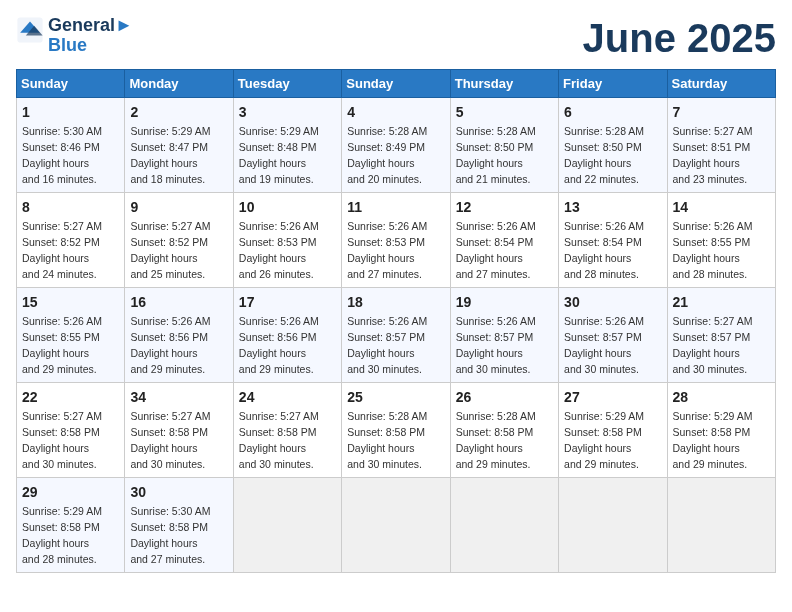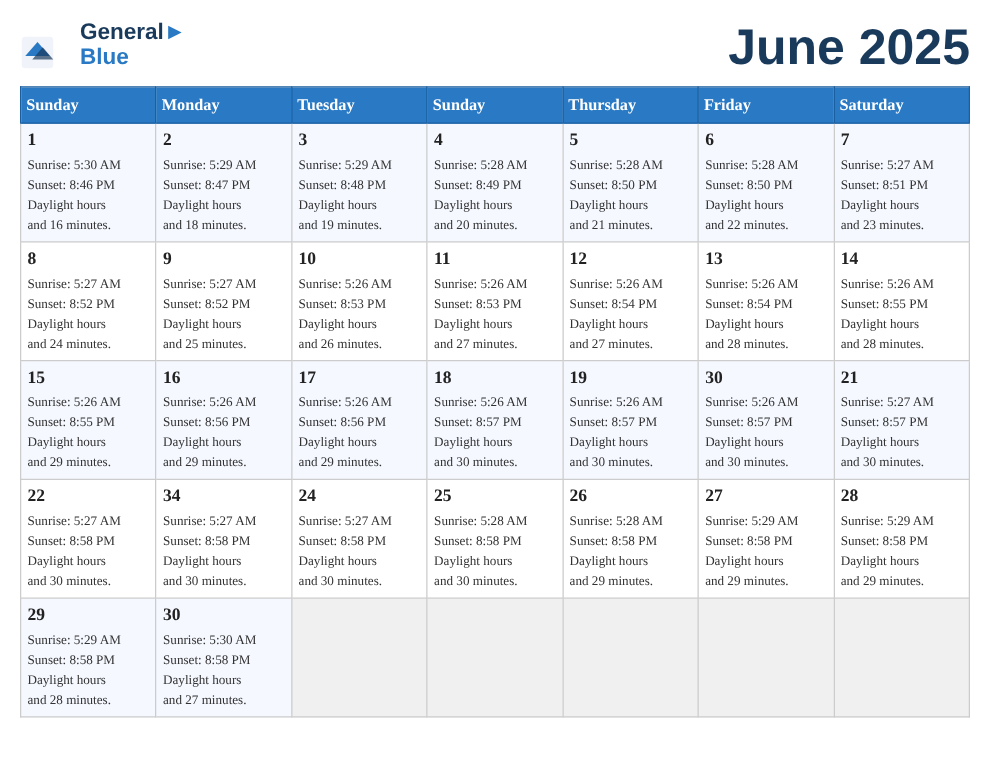--- a/index.html
+++ b/index.html
@@ -11,22 +11,22 @@
       padding: 16px;
     }
     .header {
       display: flex;
       justify-content: space-between;
       align-items: flex-start;
       margin-bottom: 8px;
     }
     .logo {
       display: flex;
-      align-items: flex-end;
-      gap: 20px;
+      align-items: flex-start;
+      gap: 4px;
     }
     .logo-text {
       font-size: 18px;
       font-weight: bold;
       color: #1a3a5c;
       line-height: 1.1;
     }
     .logo-text span {
       color: #2979c4;
     }
@@ -43,21 +43,20 @@
       color: #1a3a5c;
     }
     .location {
       font-size: 14px;
       color: #444;
     }
     table {
       width: 100%;
       border-collapse: collapse;
       font-size: 11px;
-      font-family: Liberation Serif, serif;
     }
     thead tr th {
       background: #2979c4;
       color: #fff;
       padding: 6px 4px;
       text-align: left;
       font-size: 13px;
       font-weight: bold;
       border: 1px solid #1a5fa0;
     }

